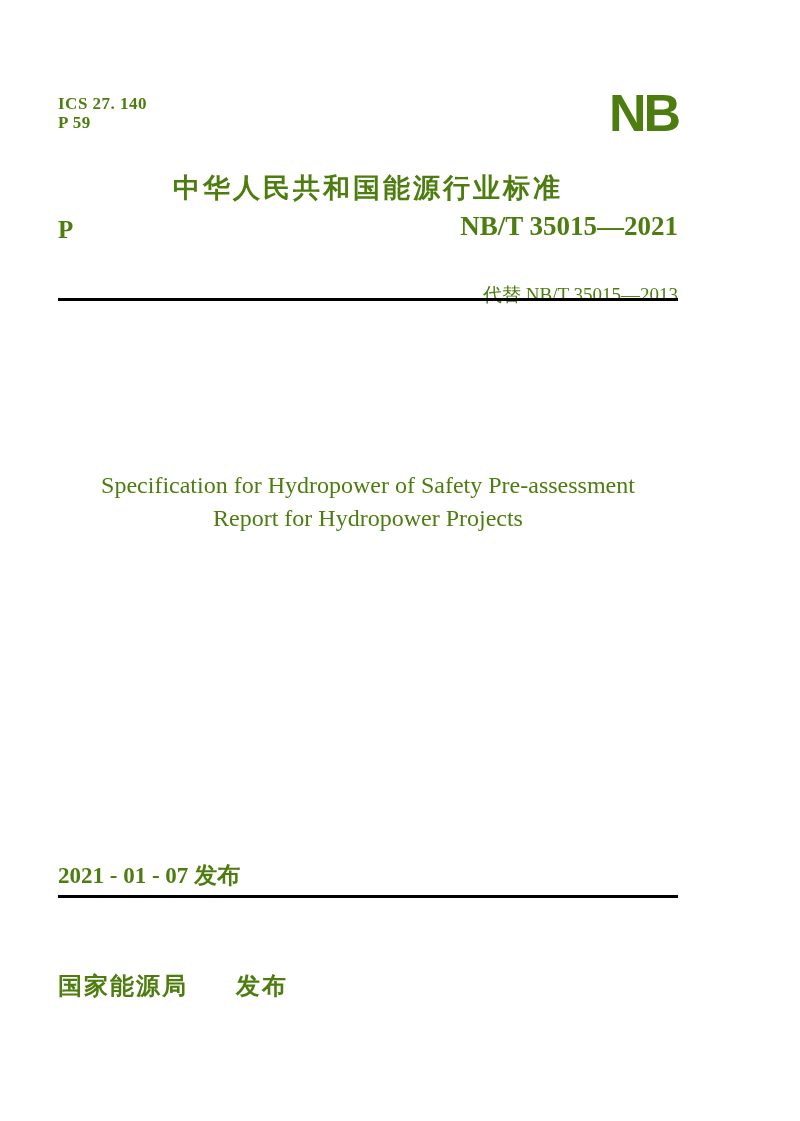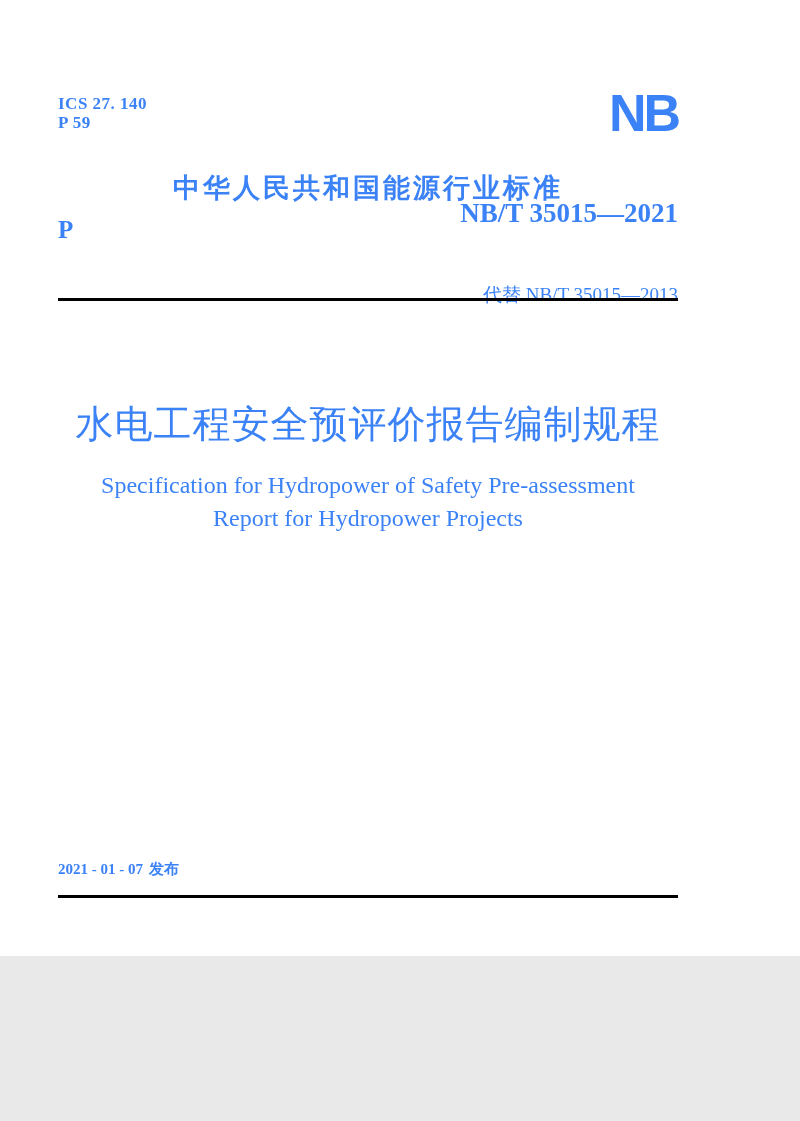--- a/index.html
+++ b/index.html
@@ -1,23 +1,23 @@
 <!DOCTYPE html>
 <html><head>
 <meta charset="utf-8">
 <style>
   * { margin: 0; padding: 0; box-sizing: border-box; }
   html, body { background: #e9e9e9; }
   .page {
     position: relative;
     width: 800px;
-    height: 956px;
+    height: 1121px;
     margin: 0 auto;
     background: #ffffff;
-    color: #3b82f6;
+    color: #4d7c0f;
     overflow: hidden;
     font-family: "Liberation Serif", "DejaVu Serif", serif;
   }
   
   .abs { position: absolute; }
   .col { left: 58px; width: 620px; }
 
   .ics-block {
     top: 94px; left: 58px;
     font-family: "Liberation Serif", "DejaVu Serif", serif;
@@ -42,21 +42,21 @@
     font-weight: bold;
     font-size: 27px;
     letter-spacing: 3px;
   }
   .margin-letter {
     top: 216px; left: 58px;
     font-weight: bold;
     font-size: 25px;
   }
   .std-number {
-    top: 198px;
+    top: 211px;
     text-align: right;
     font-weight: bold;
     font-size: 27px;
   }
   .replaces {
     top: 250px;
     text-align: right;
     font-size: 19px;
     margin-top: 32px;
   }
@@ -79,21 +79,21 @@
     text-align: center;
     font-size: 24px;
     line-height: 33px;
   }
 
   .dates-row {
     top: 860px;
     display: flex;
     justify-content: space-between;
     font-weight: bold;
-    font-size: 15px;
+    font-size: 23px;
   }
   .cjk-label {
     font-family: "Liberation Sans", "DejaVu Sans", sans-serif;
     margin-left: 6px;
   }
   .publisher-row {
     top: 970px;
     font-family: "Liberation Sans", "DejaVu Sans", sans-serif;
     font-weight: bold;
     font-size: 24px;
@@ -116,21 +116,20 @@
   <div class="abs col std-category">中华人民共和国能源行业标准</div>
 
   <div class="abs margin-letter">P</div>
 
   <div class="abs col std-number">NB/T 35015—2021</div>
 
   <div class="abs col replaces">代替 NB/T 35015—2013</div>
 
   <div class="abs col rule rule-top"></div>
 
-  <div class="abs col title-zh">水电工程安全预评价报告编制规程</div>
 
   <div class="abs col title-en">
     <div>Specification for Hydropower of Safety Pre-assessment</div>
     <div>Report for Hydropower Projects</div>
   </div>
 
   <div class="abs col dates-row">
     <div>
       <span>2021 - 01 - 07</span><span class="cjk-label">发布</span>
     </div>

